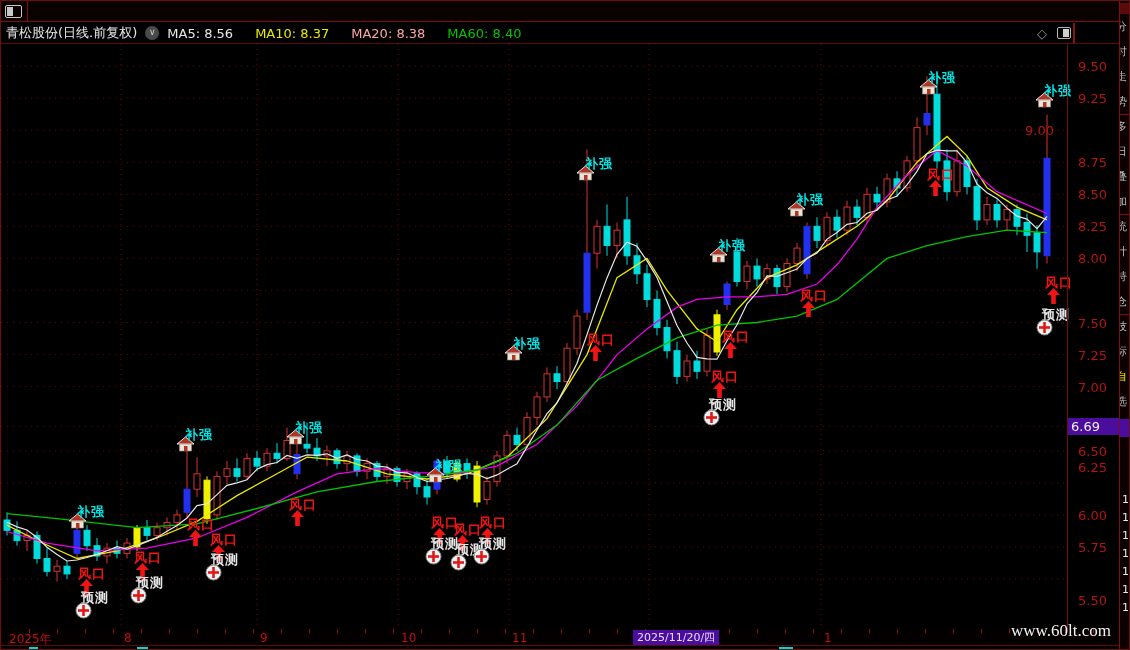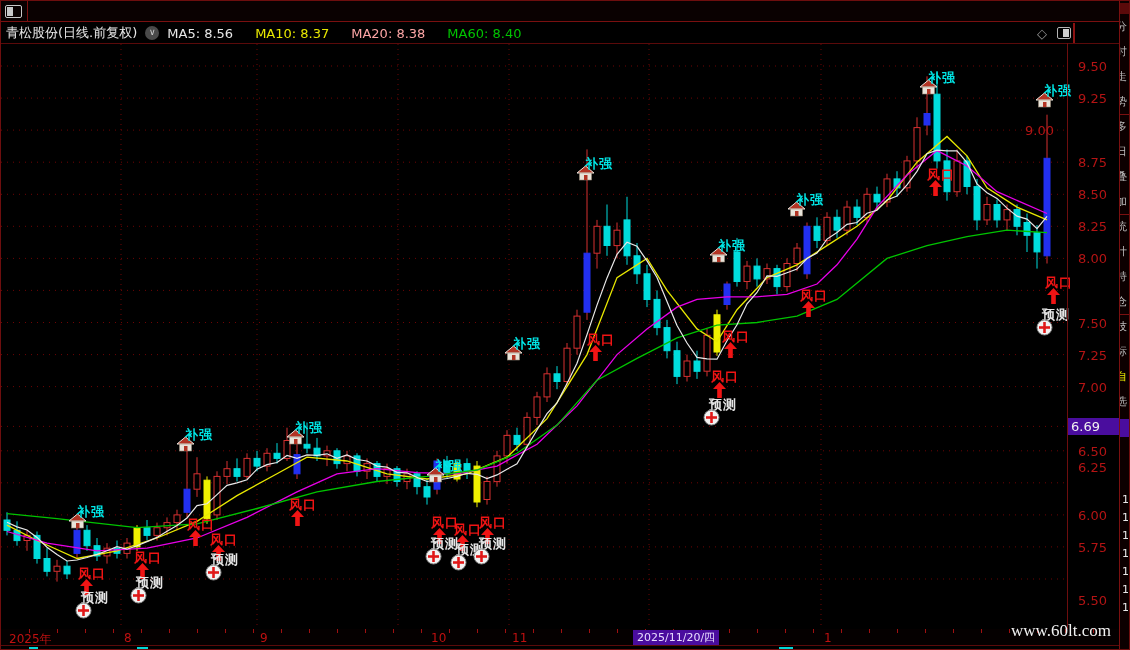--- a/index.html
+++ b/index.html
@@ -583,21 +583,21 @@
       <div class="tick" style="left: 924px;"></div>
       <div class="tick" style="left: 952px;"></div>
       <div class="tick" style="left: 980px;"></div>
       <div class="tick" style="left: 1008px;"></div>
       <div class="tick" style="left: 1036px;"></div>
       <div class="tick" style="left: 1064px;"></div>
       <div class="tick" style="left: 1092px;"></div>
       <div class="mlabel" style="left: 8px;">2025年</div>
       <div class="mlabel" style="left: 123px;">8</div>
       <div class="mlabel" style="left: 259px;">9</div>
-      <div class="mlabel" style="left: 400px; margin-left: 30px;">10</div>
+      <div class="mlabel" style="left: 400px;">10</div>
       <div class="mlabel" style="left: 511px;">11</div>
       <div class="mlabel" style="left: 823px;">1</div>
       <div id="date-highlight" style="left: 632px; min-width: 72px;">2025/11/20/四</div>
     </div>
 
   <div id="watermark">
     <div class="w2">www.60lt.com</div>
   </div>
 
   <div id="strip-vline"></div>

